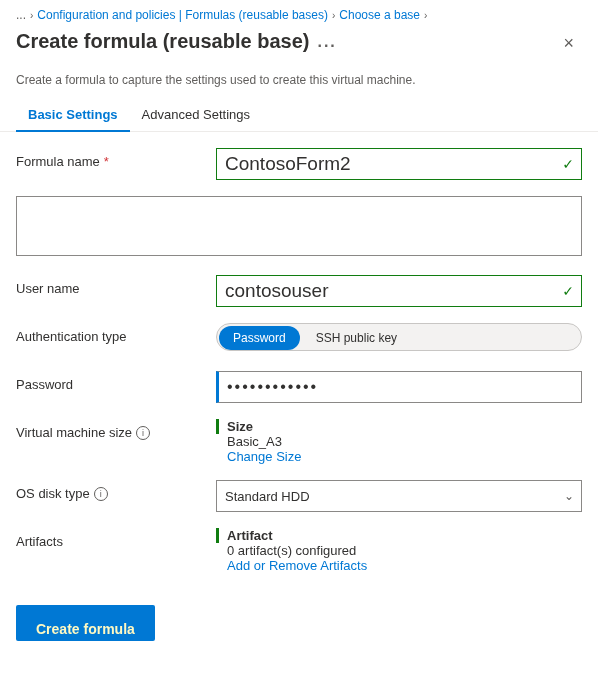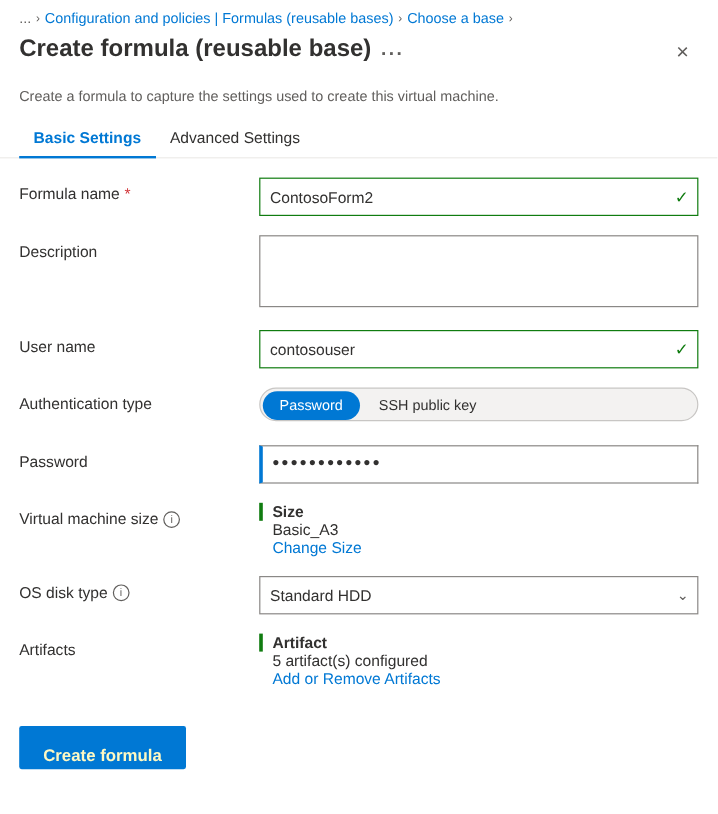--- a/index.html
+++ b/index.html
@@ -109,21 +109,21 @@
       color: #605e5c;
       cursor: pointer;
       flex-shrink: 0;
     }
     .form-control { flex: 1; }
     .text-input {
       width: 100%;
       height: 32px;
       border: 1px solid #8a8886;
       padding: 0 32px 0 8px;
-      font-size: 13px;
+      font-size: 19px;
       outline: none;
       color: #323130;
       position: relative;
     }
     .input-wrapper {
       position: relative;
       display: flex;
       align-items: center;
     }
     .input-wrapper .check-icon {
@@ -323,23 +323,20 @@
     </div>
     <div class="form-control">
       <div class="input-wrapper">
         <input type="text" class="text-input valid" value="ContosoForm2" style="">
         <span class="check-icon">✓</span>
       </div>
     </div>
   </div>
 
   <div class="form-row">
-    <div class="form-label">
-      <span>Description</span>
-    </div>
     <div class="form-control">
       <textarea class="textarea-input" style=""></textarea>
     </div>
   </div>
 
   <div class="form-row">
     <div class="form-label">
       <span>User name</span>
     </div>
     <div class="form-control">
@@ -403,21 +400,21 @@
     </div>
   </div>
 
   <div class="form-row">
     <div class="form-label">
       <span>Artifacts</span>
     </div>
     <div class="form-control">
       <div class="artifacts-block">
         <span class="artifacts-label">Artifact</span>
-        <span class="artifacts-count">5 artifact(s) configured</span>
+        <span class="artifacts-count">0 artifact(s) configured</span>
         <a class="artifacts-link">Add or Remove Artifacts</a>
       </div>
     </div>
   </div>
 
 </div>
 
 <div class="footer">
   <button class="create-btn">Create formula</button>
 </div>

